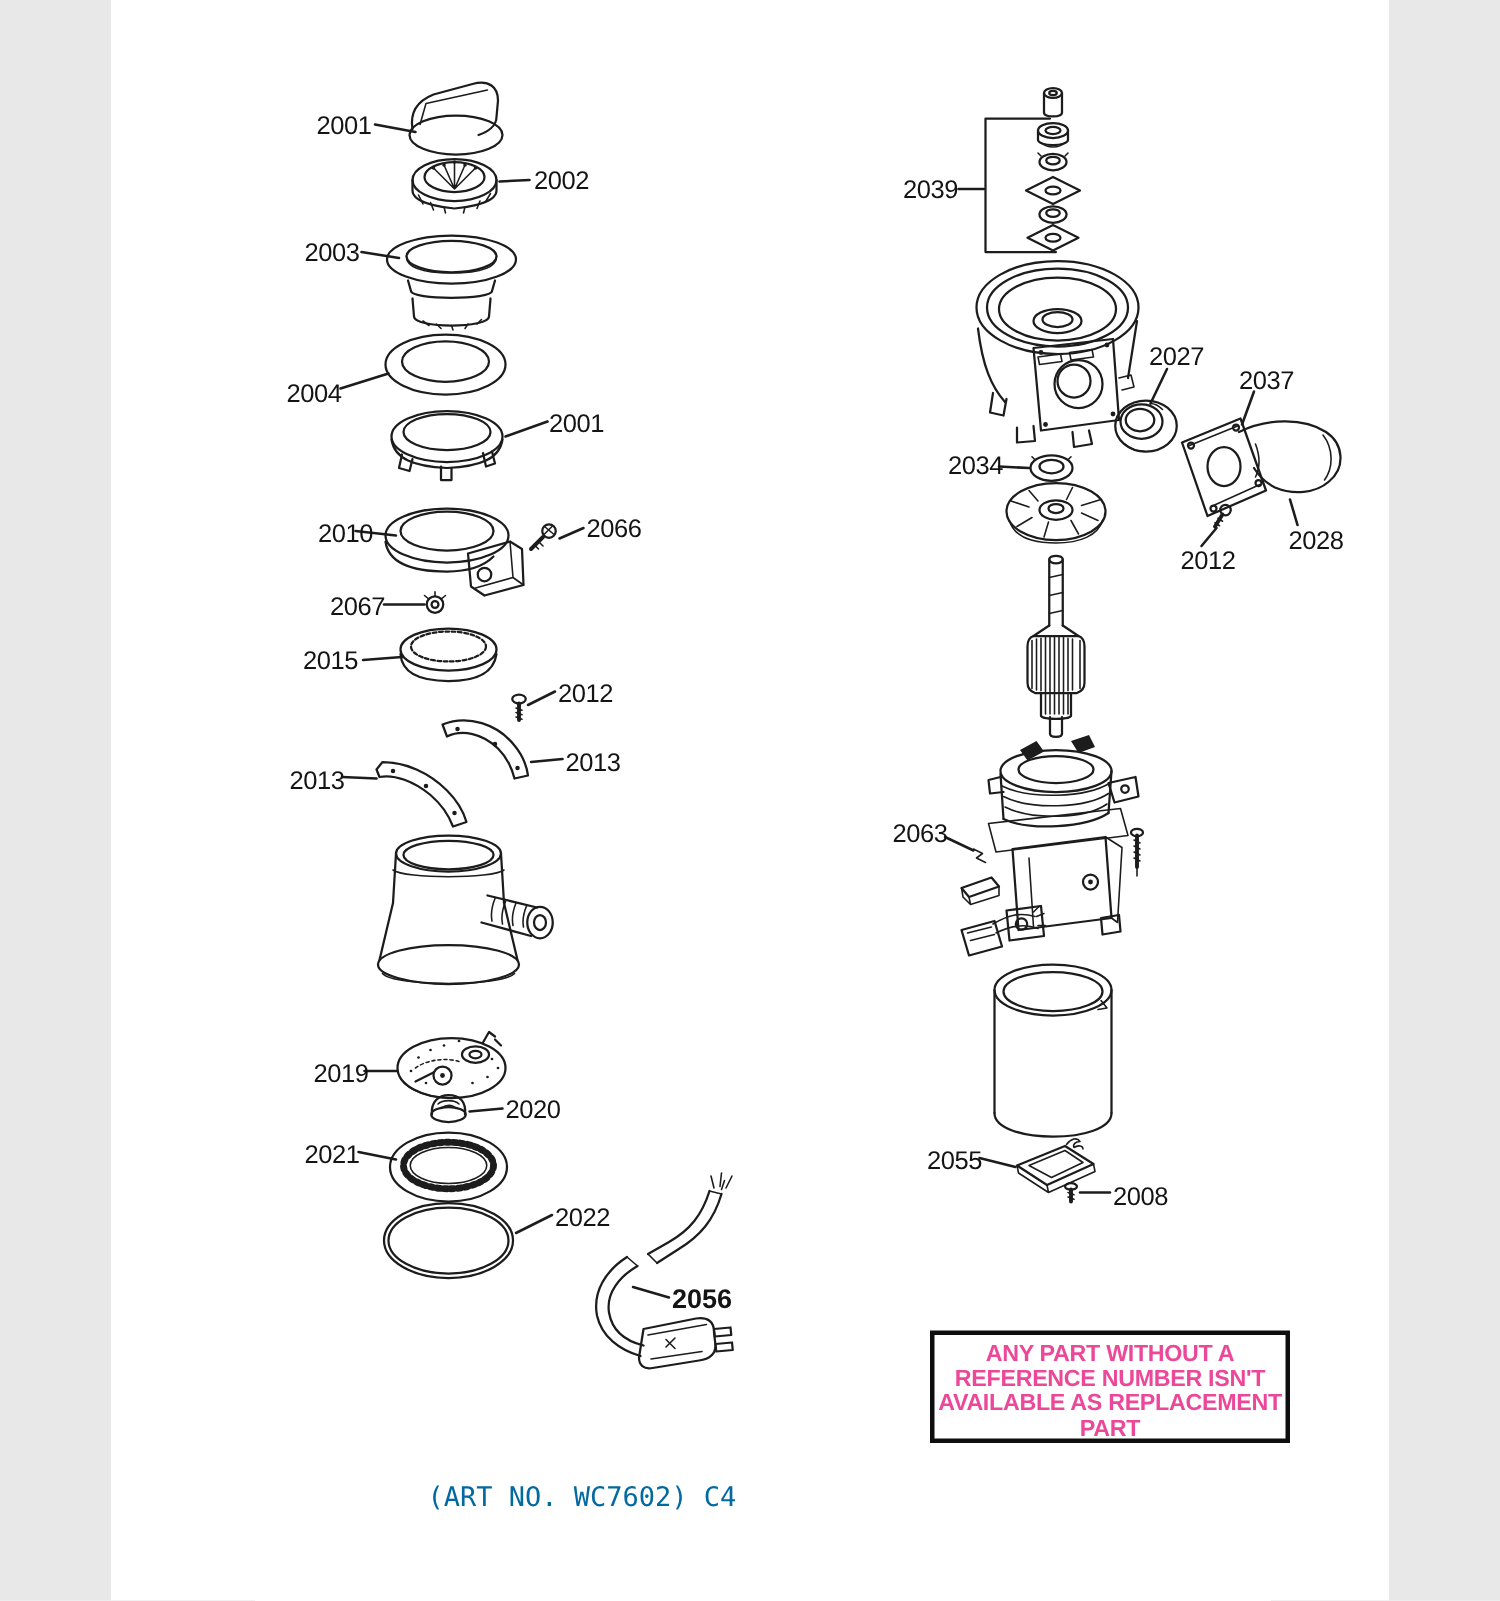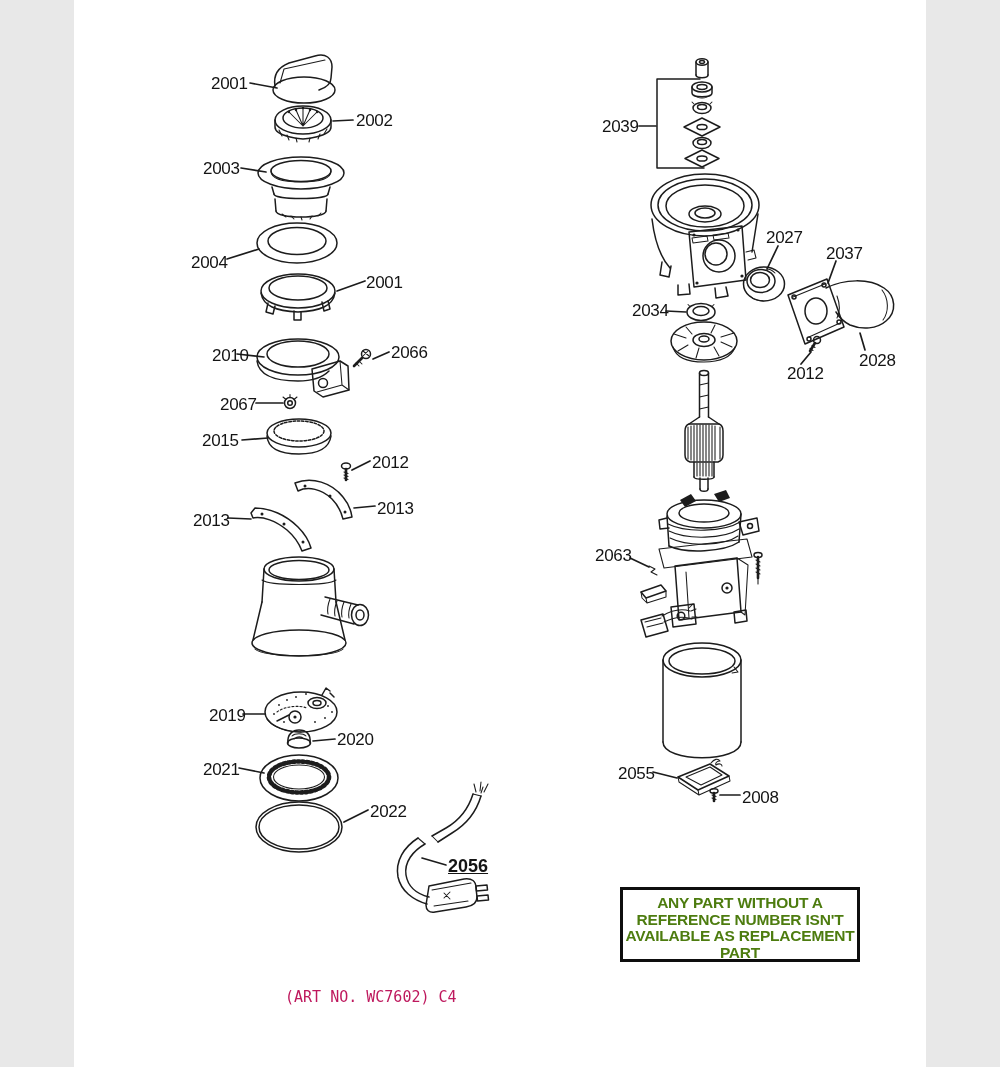--- a/index.html
+++ b/index.html
@@ -8,27 +8,27 @@
   .art{position:absolute;left:0;top:0;width:1000px;height:1067px;}
   .art *{stroke:#1c1c1c;fill:none;stroke-width:1.5;stroke-linecap:round;stroke-linejoin:round;}
   .art .thin{stroke-width:1.05;}
   .art .thick{stroke-width:2.6;}
   .art .dot{fill:#1c1c1c;stroke:none;}
   .art .ink{fill:#1c1c1c;stroke:none;}
   .art .teeth{stroke-width:4.6;stroke-dasharray:2 2.7;}
   .art .leader{stroke-width:1.7;}
   .lbl{position:absolute;font-size:17px;line-height:1;color:#141414;letter-spacing:-0.3px;
        white-space:nowrap;font-weight:400;}
-  .lbl.bold{font-weight:700;font-size:18px;letter-spacing:0;text-decoration:underline;}
+  .lbl.bold{font-weight:700;font-size:18px;letter-spacing:0;}
   .note-box{position:absolute;left:546px;top:887px;width:234px;height:64px;
-            border:3px solid #0e0e0e;text-align:center;color:#4d7c0f;
+            border:3px solid #0e0e0e;text-align:center;color:#ec4899;
             font-weight:700;font-size:15.5px;line-height:16.5px;letter-spacing:-0.2px;
             padding-top:5px;}
   .footer-text{position:absolute;left:211px;top:988px;font-family:"DejaVu Sans Mono",monospace;
-               font-size:15px;color:#be185d;}
+               font-size:18px;color:#0369a1;}
 </style>
 </head>
 <body>
 
 <div class="stage">
 
   <svg class="art" viewBox="0 0 1000 1067">
 
     <g>
       <ellipse cx="230" cy="90" rx="31" ry="13"></ellipse>

